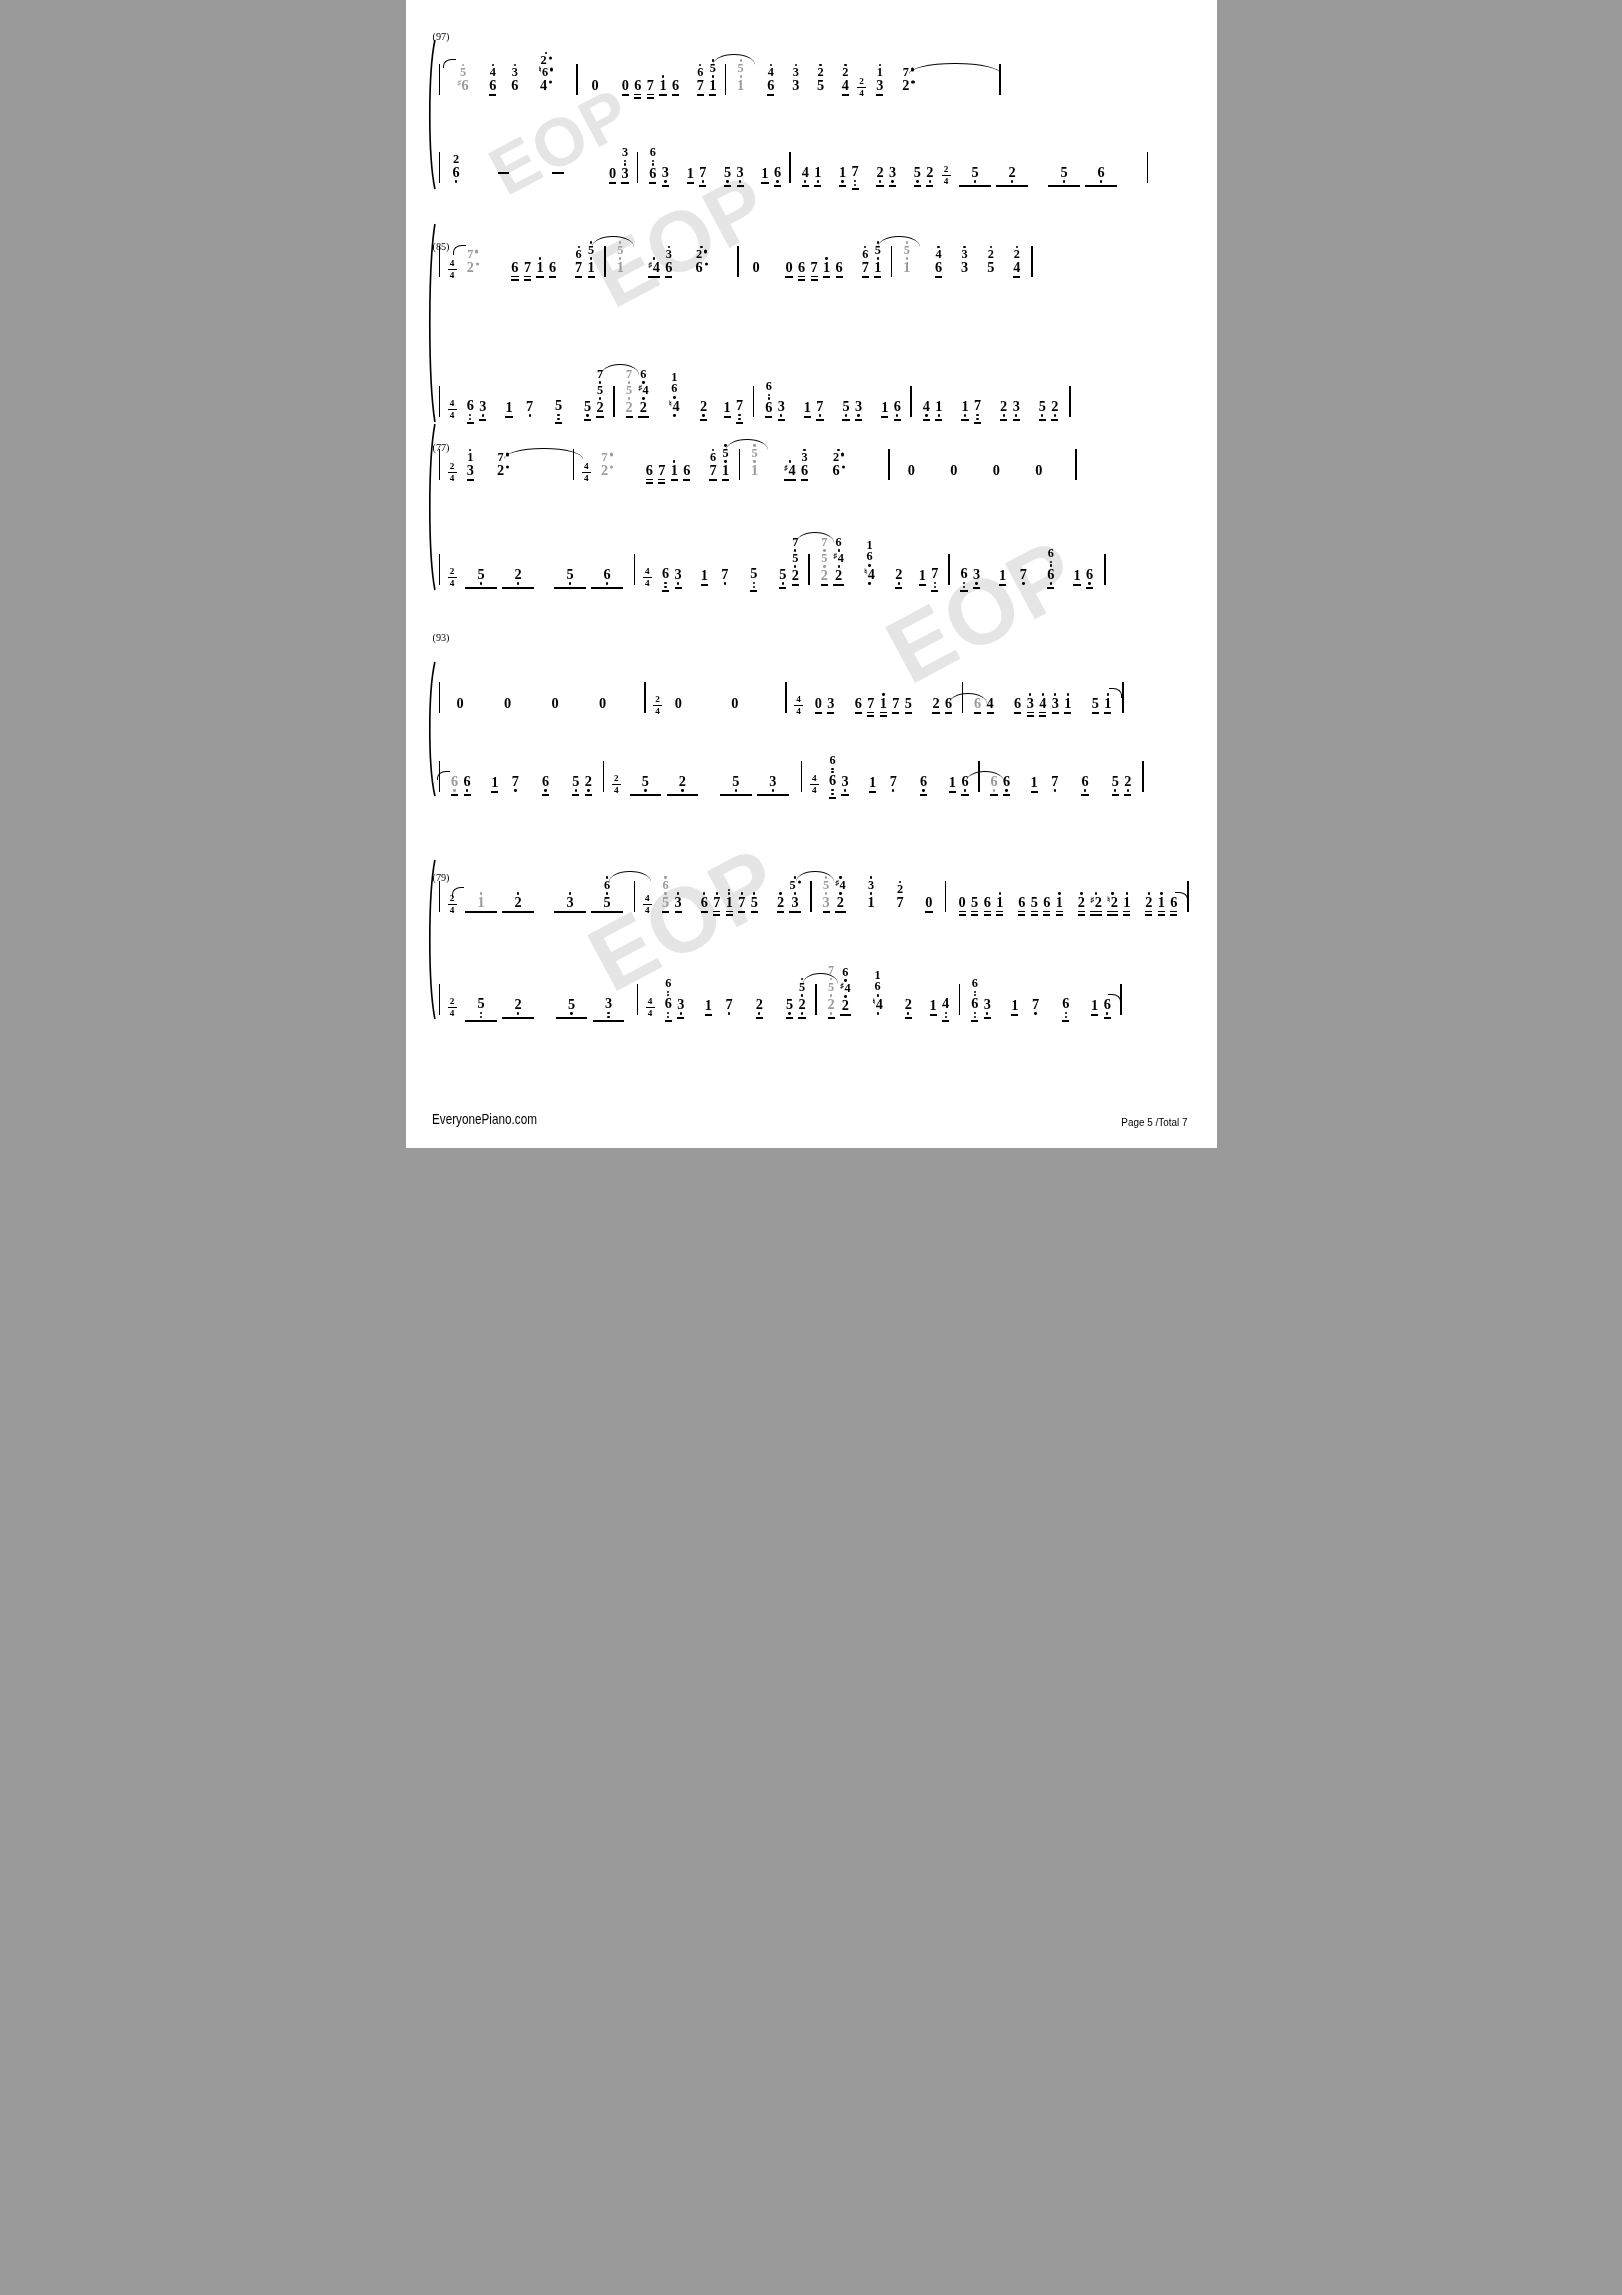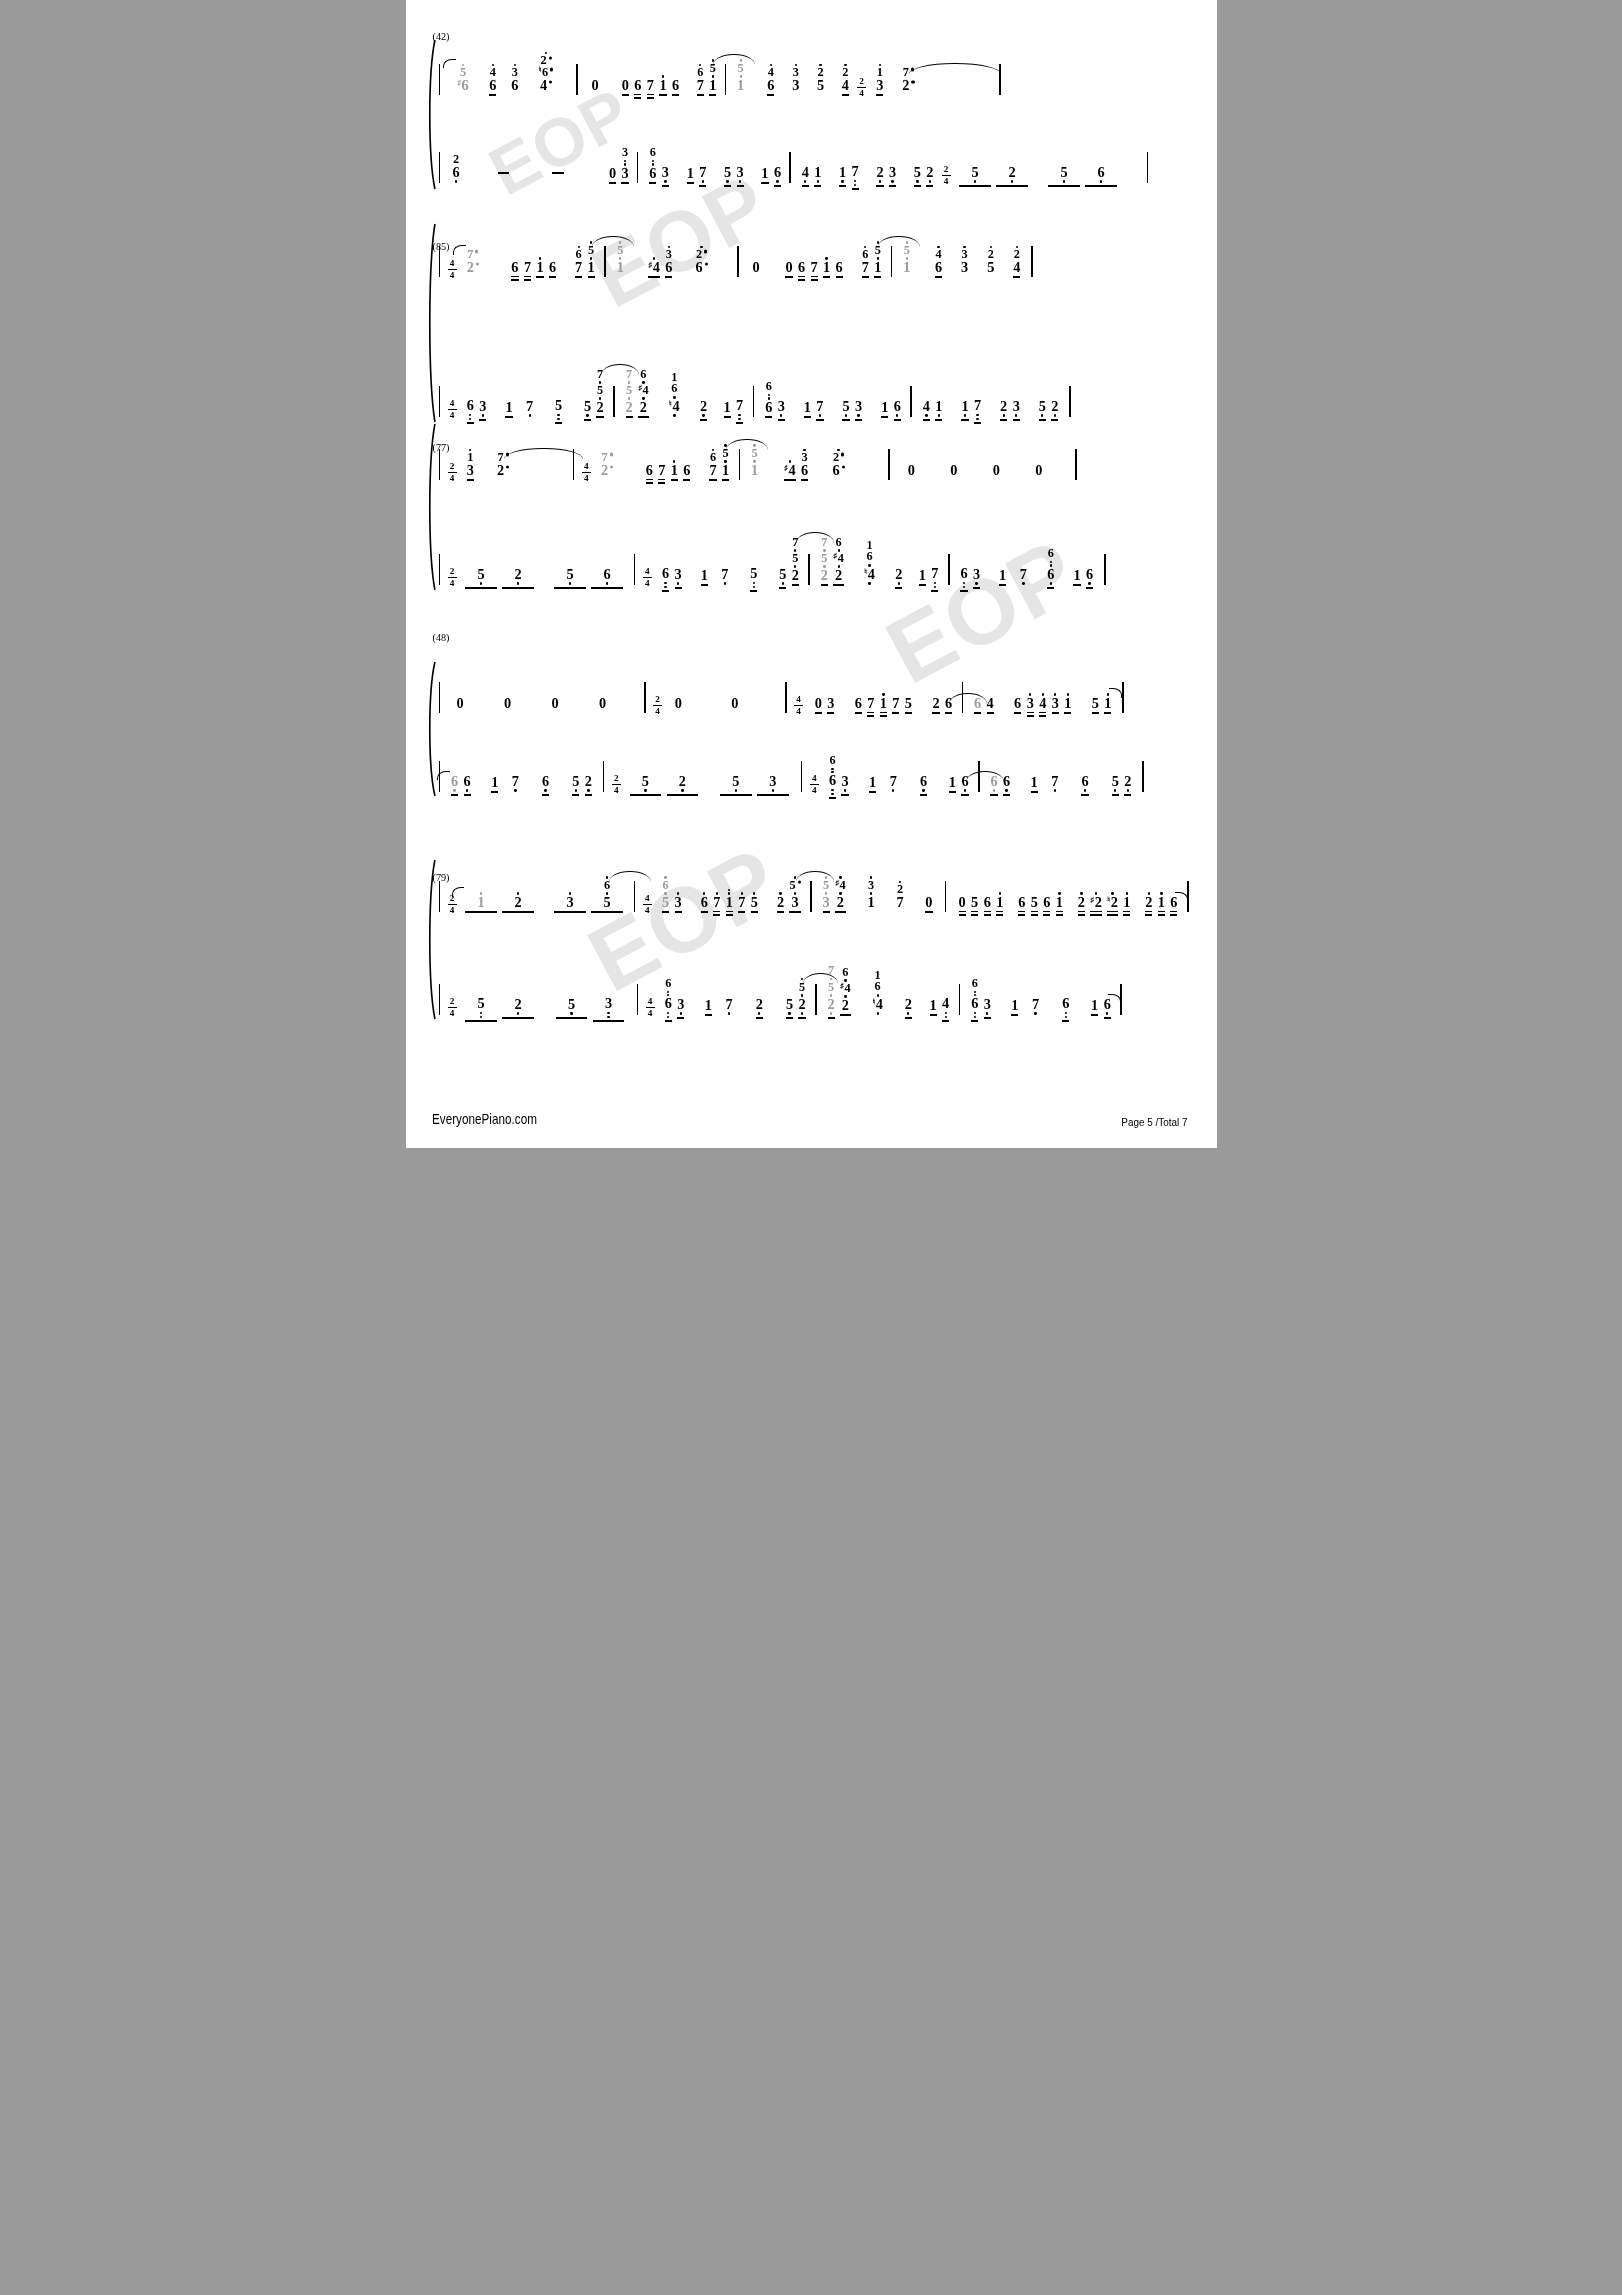--- a/index.html
+++ b/index.html
@@ -44,21 +44,21 @@
 <body>
 
 <div class="page">
   <div id="watermarks">
       <div class="wm" style="left: 80px; top: 102px; font-size: 68px;">EOP</div>
       <div class="wm" style="left: 183px; top: 192px; font-size: 85px;">EOP</div>
       <div class="wm" style="left: 477px; top: 559px; font-size: 92px;">EOP</div>
       <div class="wm" style="left: 179px; top: 867px; font-size: 92px;">EOP</div>
     </div>
   <div id="score">
-      <div class="sysLabel" style="left: 27px; top: 31px;">(42)</div>
+      <div class="sysLabel" style="left: 27px; top: 31px;">(97)</div>
       <svg width="11" height="149" style="position: absolute; left: 20.4px; top: 40px; overflow: visible;" viewBox="0 0 16 218">
         <path d="M13 0 C3 47.96, 3 170.04, 13 218" fill="none" stroke="#000" stroke-width="2.4"></path>
       </svg>
       <div class="staff" style="top: 29px; height: 75px;">
         <div class="bar"></div>
         <div class="tok" style="padding-bottom: 11.6px; margin-left: 10.2px;">
           <div class="sub gray">
             <div class="dotcol">
               <div class="dot"></div>
             </div>
@@ -1889,21 +1889,21 @@
               <span class="d0">6</span>
             </div>
             <div class="dotcol">
               <div class="dot"></div>
             </div>
           </div>
           <div class="ulbar"></div>
         </div>
         <div class="bar" style="margin-left: 8.2px;"></div>
       </div>
-      <div class="sysLabel" style="left: 27px; top: 632px;">(48)</div>
+      <div class="sysLabel" style="left: 27px; top: 632px;">(93)</div>
       <svg width="11" height="134" style="position: absolute; left: 20.4px; top: 662px; overflow: visible;" viewBox="0 0 16 196">
         <path d="M13 0 C3 43.12, 3 152.88, 13 196" fill="none" stroke="#000" stroke-width="2.4"></path>
       </svg>
       <div class="staff" style="top: 647px; height: 75px;">
         <div class="bar"></div>
         <div class="tok" style="padding-bottom: 11.6px; margin-left: 9.5px;">
           <div class="sub">
             <div class="digitrow">
               <span class="d0">0</span>
             </div>

